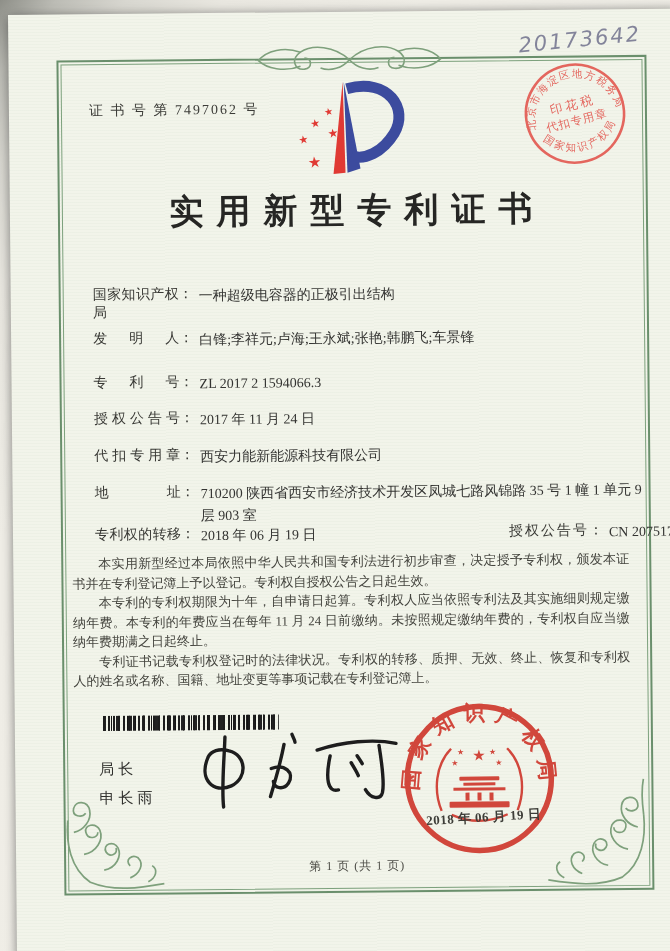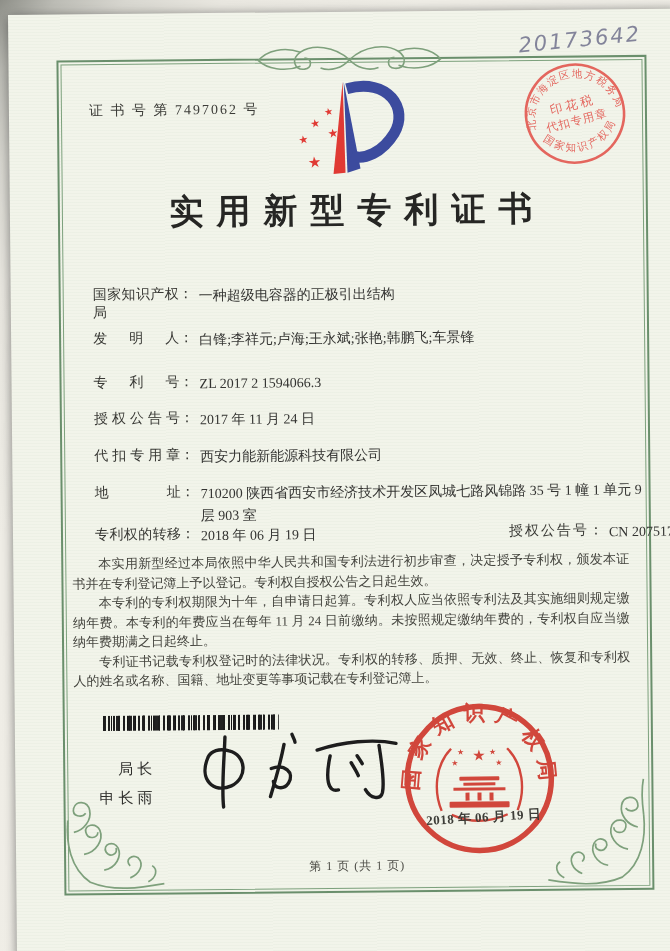--- a/index.html
+++ b/index.html
@@ -54,21 +54,21 @@
   }
   .paras p{margin:0;text-indent:2em;}
   .barcode{
     position:absolute;left:88px;top:702px;width:176px;height:15px;
     background:
       repeating-linear-gradient(90deg,#1d1d1d 0 2px,rgba(0,0,0,0) 2px 5px),
       repeating-linear-gradient(90deg,#141414 0 1px,rgba(0,0,0,0) 1px 8px),
       repeating-linear-gradient(90deg,#222 0 3px,rgba(0,0,0,0) 3px 13px);
   }
   .signer{position:absolute;left:84px;top:746px;font-size:15px;color:#2f2f2c;letter-spacing:4px;}
-  .signer div{margin-bottom:10px;text-align:right;}
+  .signer div{margin-bottom:10px;}
   .signature{position:absolute;left:168px;top:704px;width:230px;height:108px;}
   .seal{position:absolute;left:384px;top:688px;width:160px;height:160px;opacity:.93;}
   .seal-date{
     position:absolute;left:392px;top:798px;width:152px;text-align:center;
     font-size:13px;font-weight:700;color:#3d3d38;letter-spacing:.5px;
     transform:rotate(-3deg);white-space:nowrap;
   }
   .footer{
     position:absolute;left:48px;top:846px;width:586px;text-align:center;
     font-size:12px;color:#4c4c46;letter-spacing:1px;

